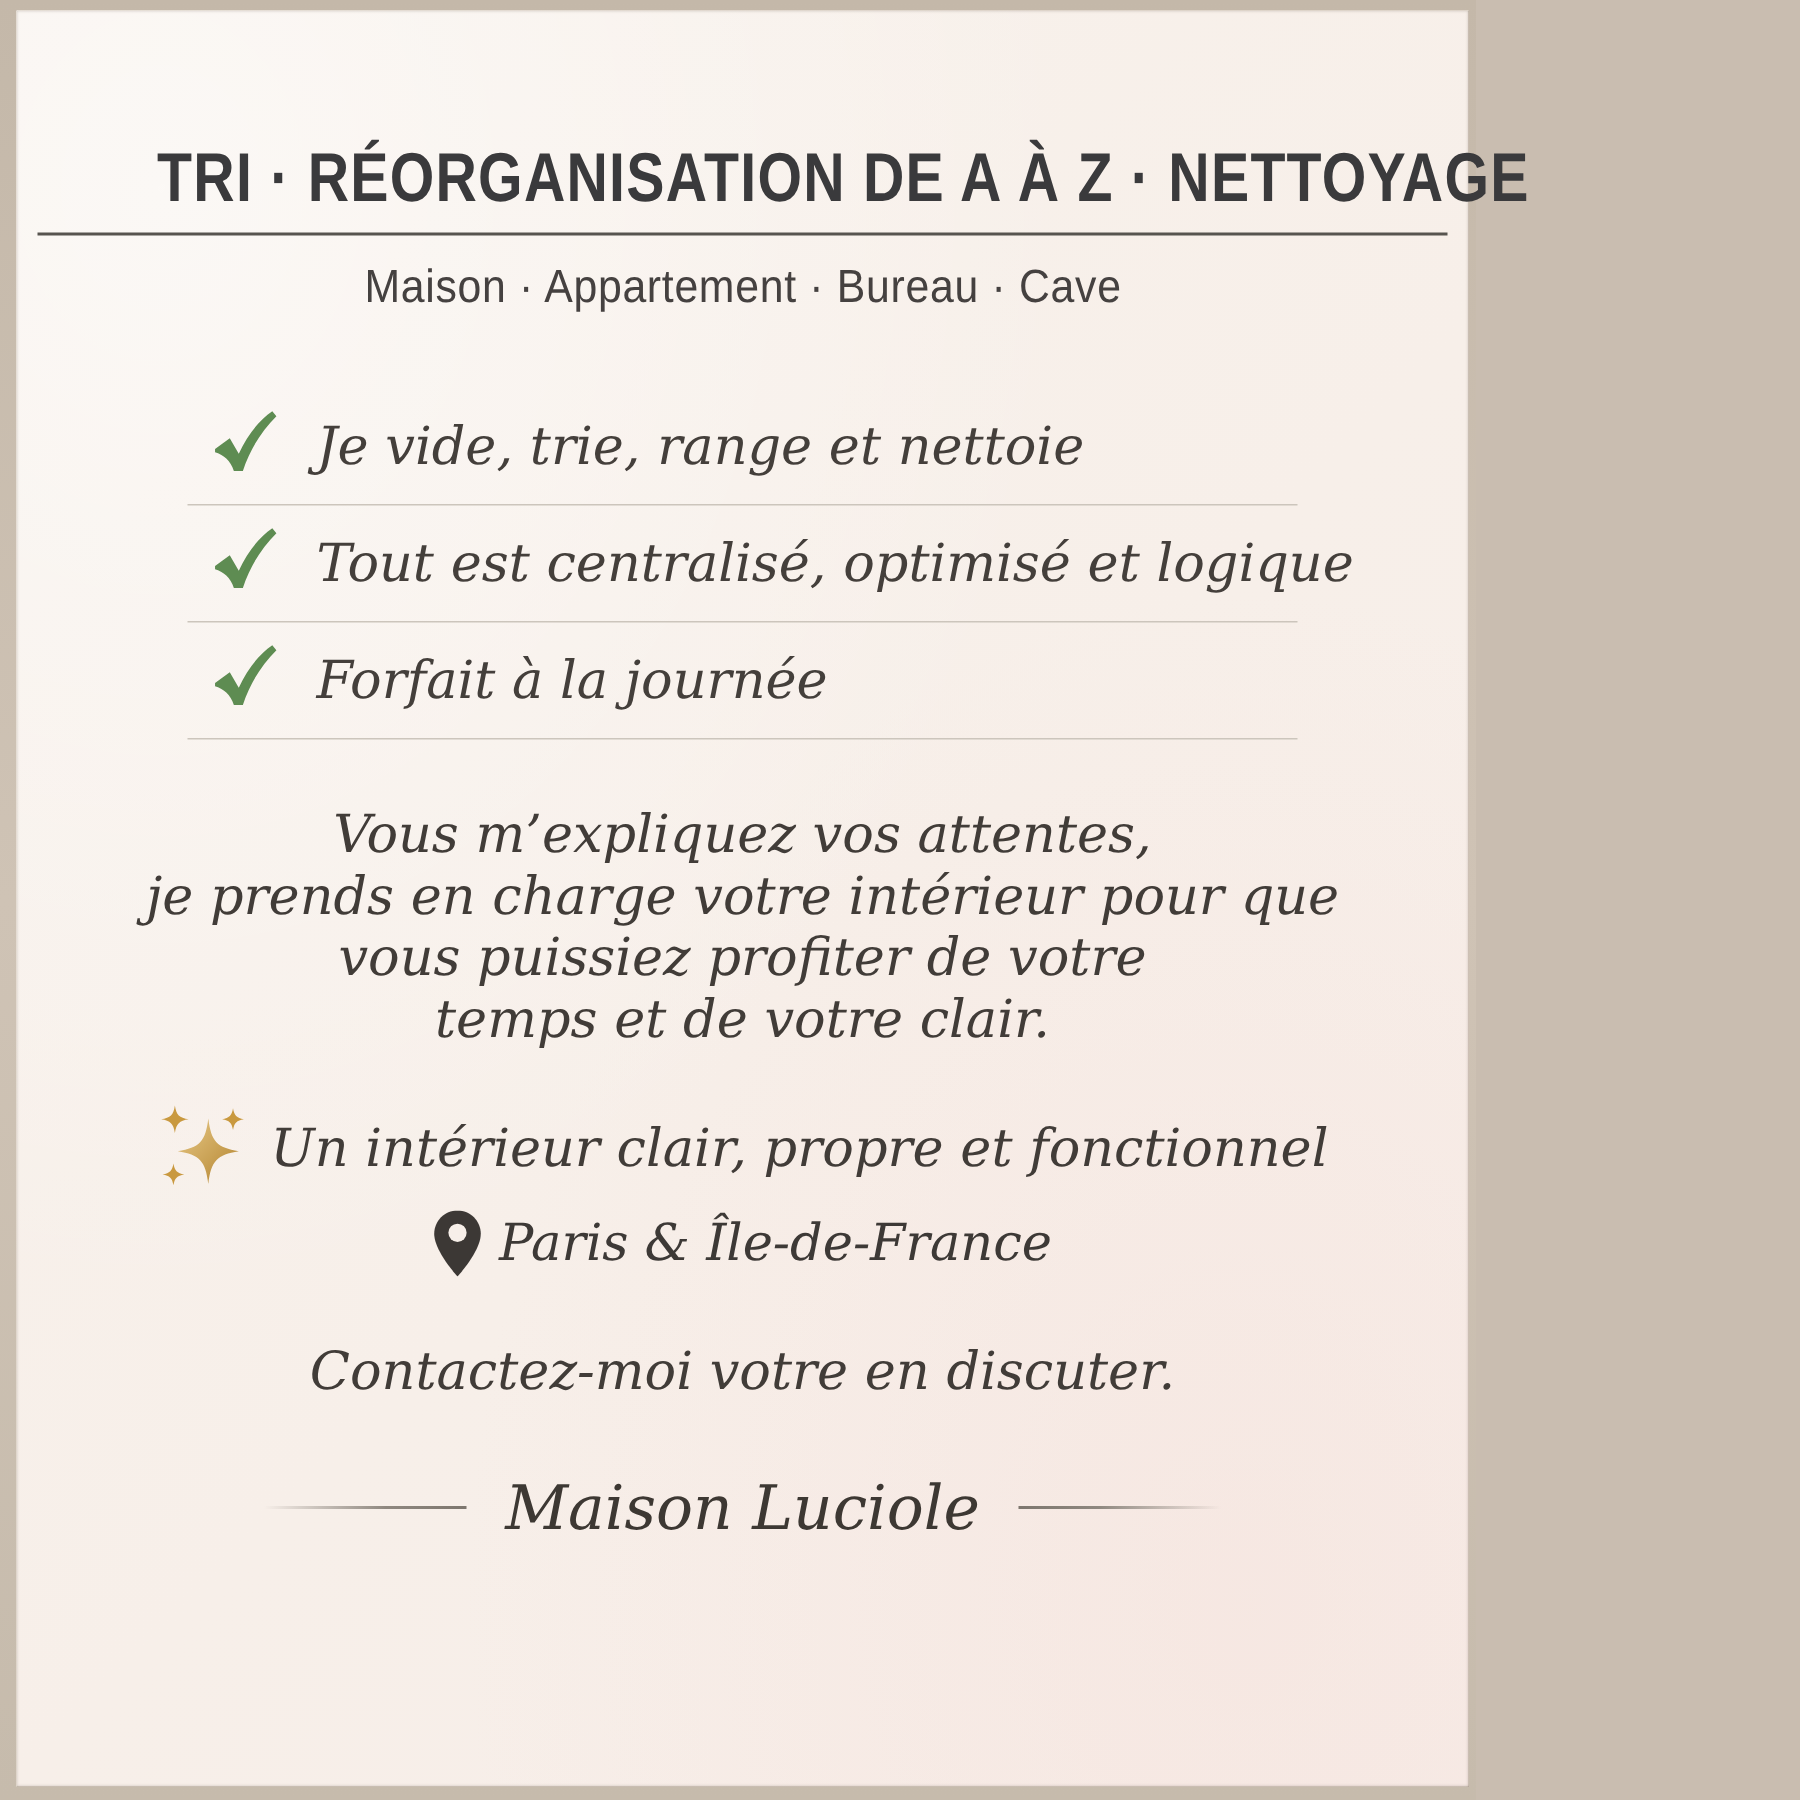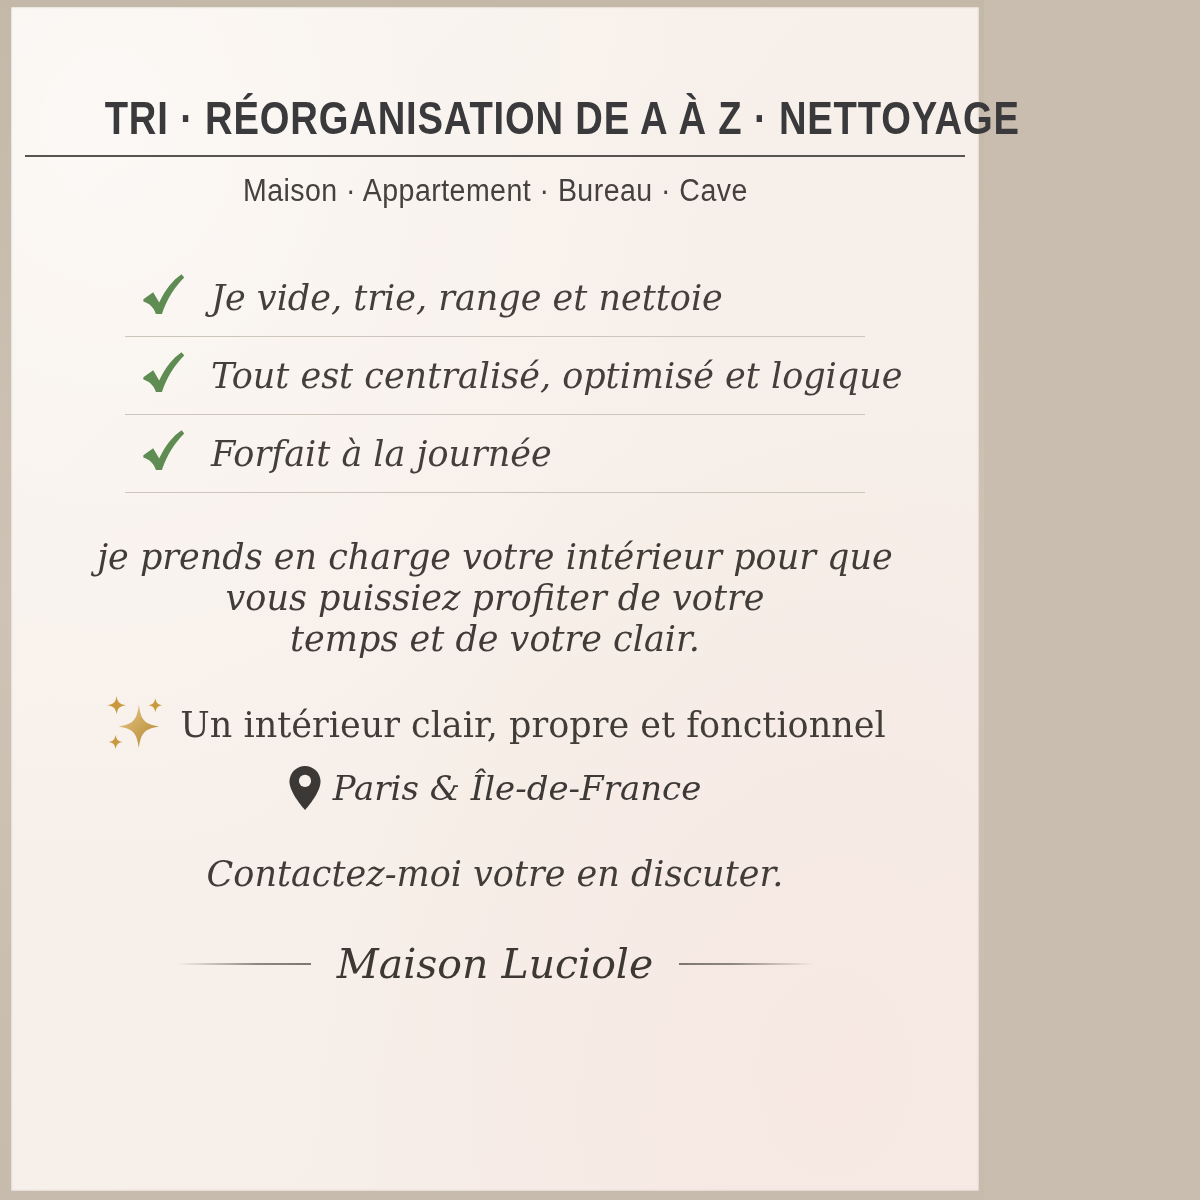--- a/index.html
+++ b/index.html
@@ -87,20 +87,21 @@
   
   .benefit-row{
     margin-top:34px;
     display:flex;
     align-items:center;
     justify-content:center;
     gap:14px;
   }
   .sparkle-icon{width:62px;height:62px;flex:0 0 auto;}
   .benefit-text{
+    font-style:italic;
     font-size:35px;
     color:#413c38;
     white-space:nowrap;
   }
   .location-row{
     margin-top:10px;
     display:flex;
     align-items:center;
     justify-content:center;
     gap:12px;
@@ -163,20 +164,21 @@
       </div>
       <div class="check-row">
         <svg class="check-icon" viewBox="0 0 44 44">
           <path fill="#5e8c52" d="M4 25 L13 18.5 L18.5 28 C24 16 31 7.5 39 2 L41.5 5 C33 13.5 25.5 24.5 21 38.5 L15.5 38.5 C13.5 32 9 28.5 4 27 Z"></path>
         </svg>
         <span class="check-label">Forfait à la journée</span>
       </div>
     </div>
 
     <div class="description">
+      <div>Vous m’expliquez vos attentes,</div>
       <div>je prends en charge votre intérieur pour que</div>
       <div>vous puissiez profiter de votre</div>
       <div>temps et de votre clair.</div>
     </div>
 
     <div class="benefit-row">
       <svg class="sparkle-icon" viewBox="0 0 64 64">
         <defs>
           <linearGradient id="gold" x1="0" y1="0" x2="1" y2="1">
             <stop offset="0" stop-color="#e8c987"></stop>

